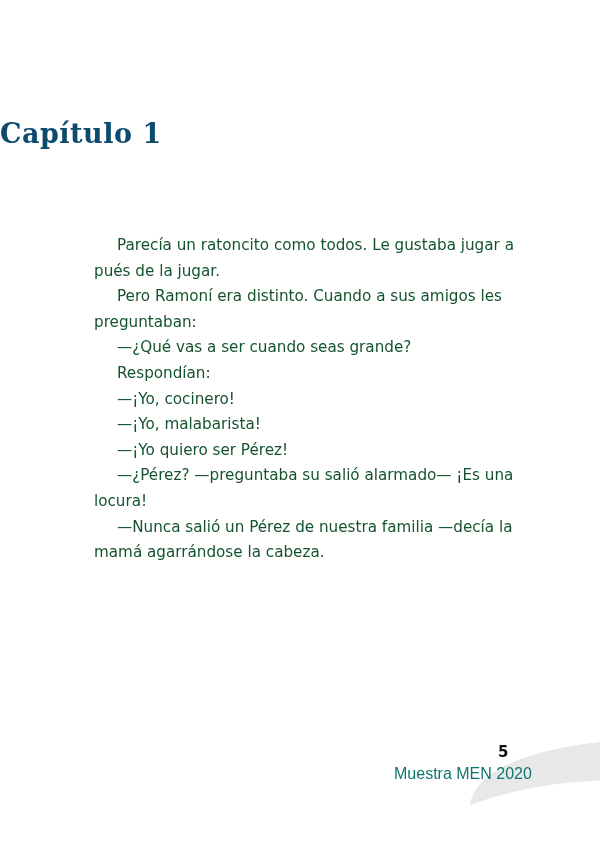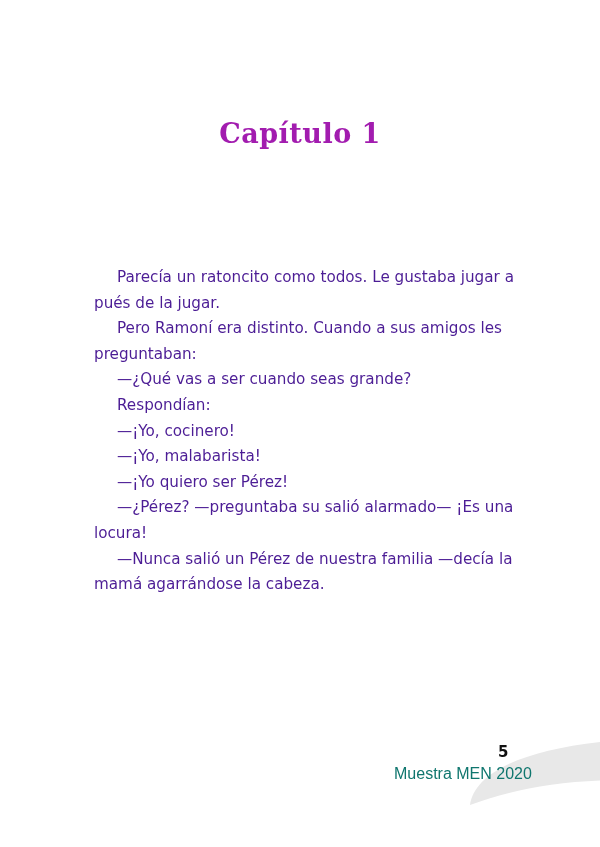--- a/index.html
+++ b/index.html
@@ -19,37 +19,36 @@
       position: absolute;
       left: 0; top: 0;
       width: 600px; height: 847px;
       background: #ffffff;
     }
     .chapter-title {
       position: absolute;
       left: 0;
       top: 118px;
       width: 600px;
-      text-align: center;
+      text-align: left;
       font-family: "DejaVu Serif", serif;
       font-weight: bold;
       font-size: 27px;
-      color: #a21caf;
+      color: #0c4a6e;
       letter-spacing: 0.5px;
     }
     .body-text {
       position: absolute;
       left: 94px;
       top: 233px;
       width: 430px;
       font-family: "DejaVu Sans", sans-serif;
       font-size: 15.2px;
       line-height: 25.6px;
-      color: #4c1d95;
-      margin-top: 32px;
+      color: #14532d;
     }
     .line {
       display: block;
       white-space: nowrap;
       height: 25.6px;
     }
     .indent {
       padding-left: 23px;
     }
     .swoosh {

